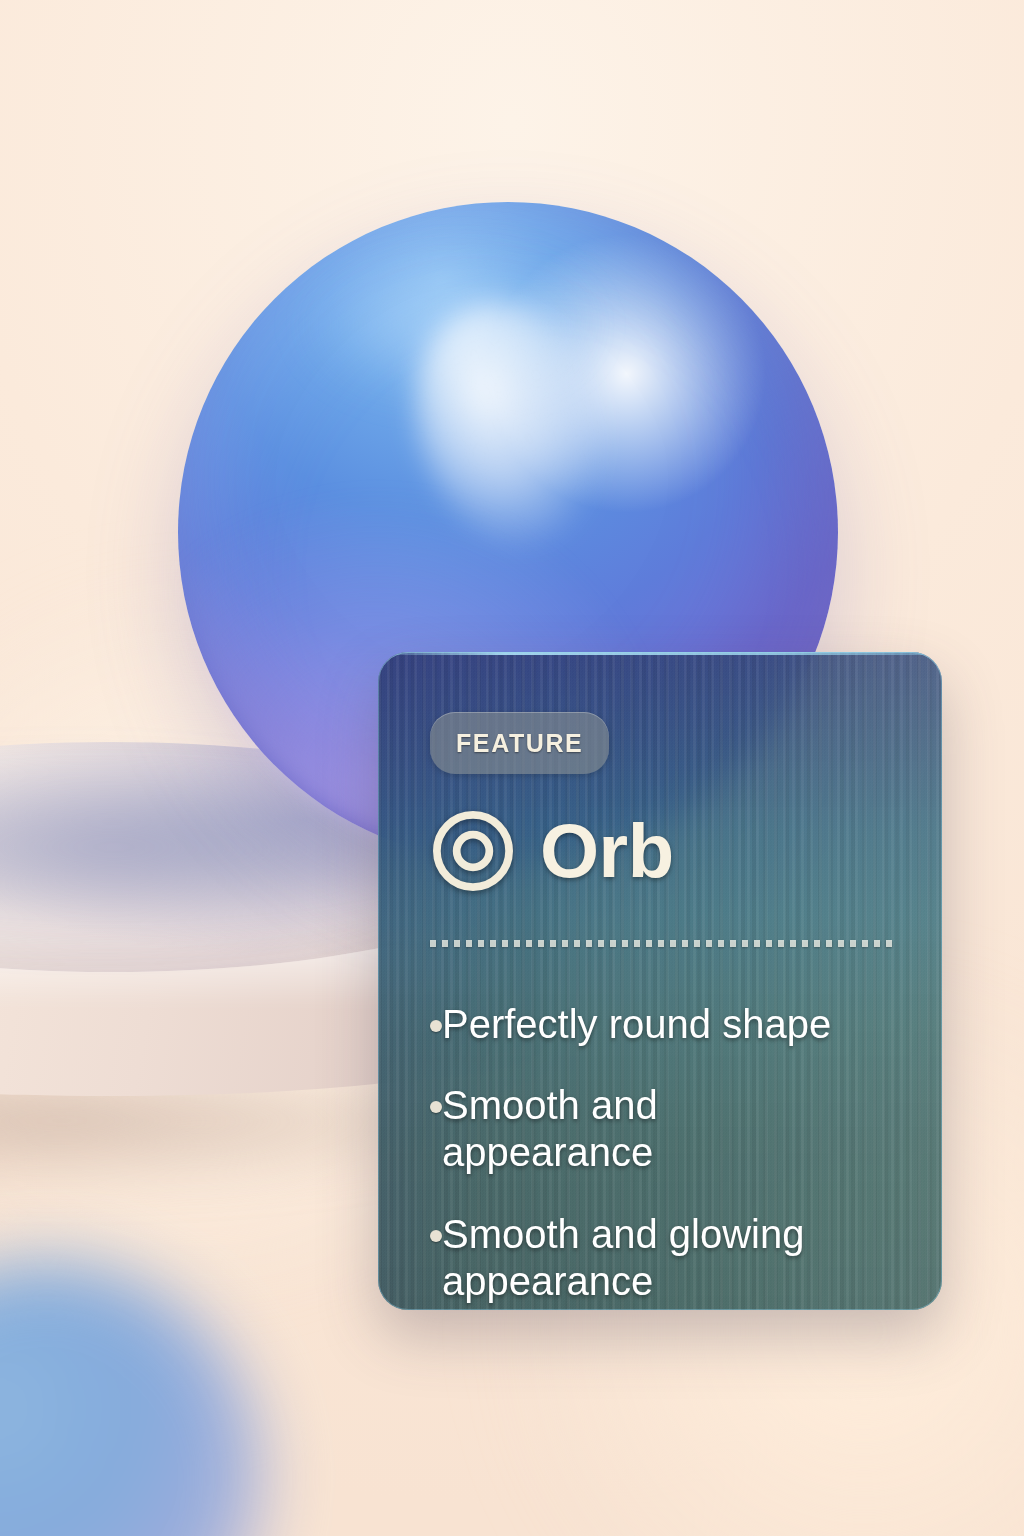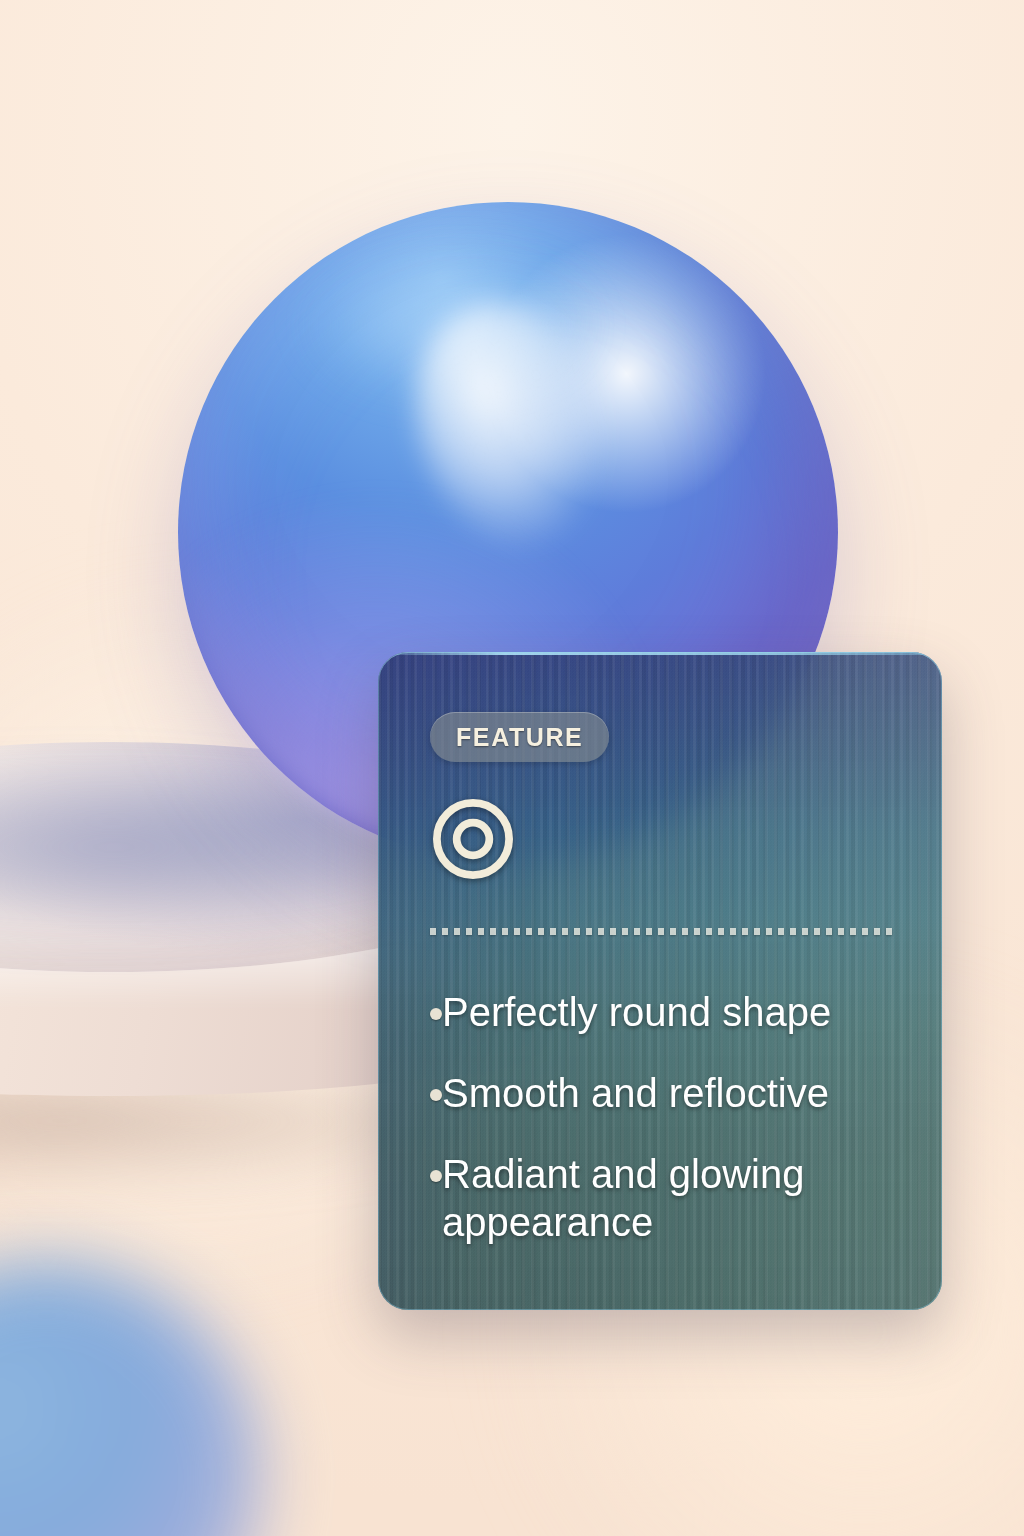--- a/index.html
+++ b/index.html
@@ -167,21 +167,21 @@
     position:absolute; inset:0; border-radius:30px;
     border:1.5px solid rgba(130,195,220,.35);
     pointer-events:none;
   }
 
   .card-inner { position:relative; padding:60px 44px 0 52px; z-index:3; }
 
   
   .badge {
     display:inline-flex; align-items:center; justify-content:flex-end;
-    height:50px; padding:0 26px;
+    height:62px; padding:0 26px;
     border-radius:25px;
     background:rgba(132,140,144,.62);
     box-shadow: inset 0 1px 0 rgba(255,255,255,.25), 0 2px 6px rgba(0,0,0,.18);
     color:#f6f0e0;
     font-size:25px; font-weight:700; letter-spacing:1.6px;
     text-shadow:0 1px 2px rgba(0,0,0,.45);
     white-space:nowrap;
   }
 
   
@@ -260,35 +260,36 @@
 
       <div class="badge">
         <span>FEATURE</span>
       </div>
 
       <div class="title-row">
         <svg class="orb-icon" viewBox="0 0 100 100">
           <circle cx="50" cy="50" r="42" fill="none" stroke="#f2ecda" stroke-width="9"></circle>
           <circle cx="50" cy="50" r="19" fill="none" stroke="#f2ecda" stroke-width="9"></circle>
         </svg>
+        <div class="title">Orb</div>
       </div>
 
       <div class="divider"></div>
 
       <ul class="bullets">
         <li class="bullet">
           <span class="dot"></span>
           <span class="bullet-text">Perfectly round shape</span>
         </li>
         <li class="bullet">
           <span class="dot"></span>
-          <span class="bullet-text">Smooth and refloctive</span>
+          <span class="bullet-text">Smooth and appearance</span>
         </li>
         <li class="bullet">
           <span class="dot"></span>
-          <span class="bullet-text">Radiant and glowing appearance</span>
+          <span class="bullet-text">Smooth and glowing appearance</span>
         </li>
       </ul>
 
     </div>
   </div>
 
 </div>
 
 </body></html>

